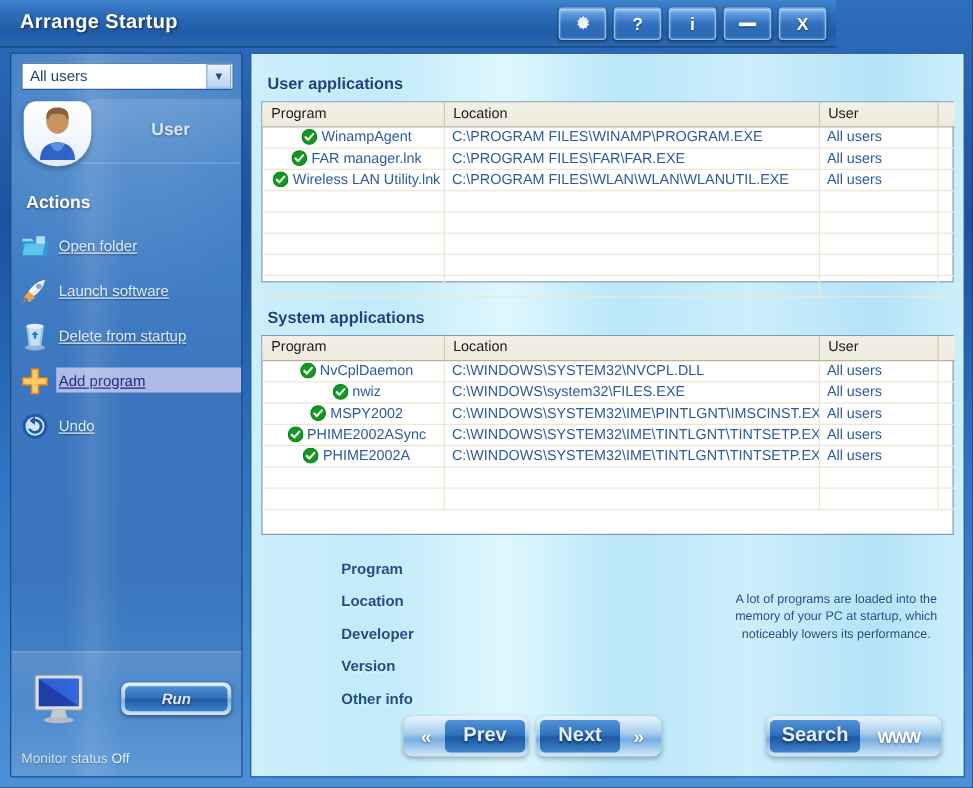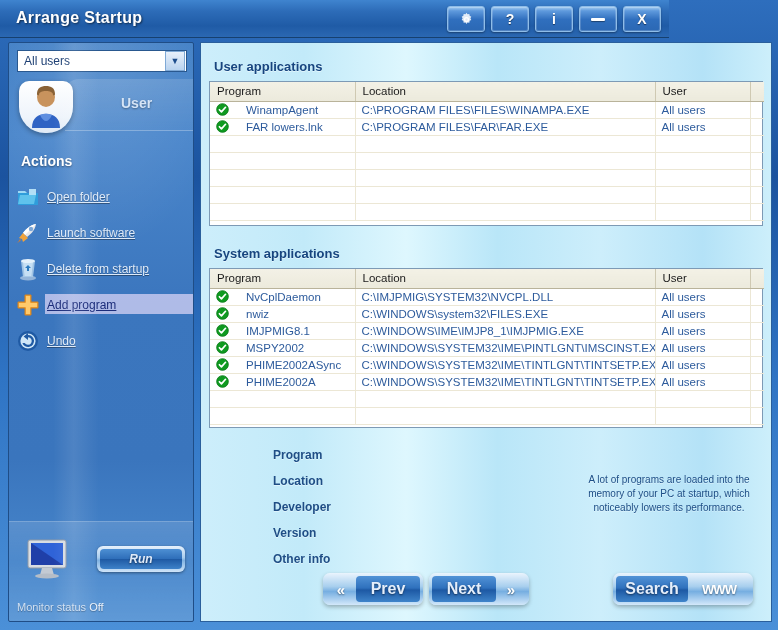--- a/index.html
+++ b/index.html
@@ -184,21 +184,21 @@
   table.lv th.last { border-right:none; }
   table.lv td {
     border-bottom: 1px solid #ece7d5;
     border-right: 1px solid #ece7d5;
     font-size: 11.5px; color: #2d5b9c;
     height: 17px; padding: 0 0 0 6px;
     white-space: nowrap; overflow: hidden;
   }
   table.lv td.last { border-right: none; }
   td.prog { padding-left: 2px; }
-  td.prog .wrap { display:flex; align-items:center; gap:17px; }
+  td.prog .wrap { display:flex; align-items:center; gap:3px;justify-content:center; }
   .chk { width: 13px; height: 13px; flex: 0 0 13px; }
 
   .detail-labels { position: absolute; }
   .detail-labels div {
     font-size: 12px; font-weight: bold; color: #1f4e86; margin-bottom: 12px;
     text-shadow: 0 1px 0 rgba(255,255,255,0.45);
   }
   #infotext {
     position: absolute; right: 14px; top: 430px; width: 176px;
     font-size: 10px; color: #1d4e86; text-align: center; line-height: 14px;
@@ -387,36 +387,51 @@
               <td class="prog">
                 <span class="wrap">
                   <svg class="chk" viewBox="0 0 16 16">
                     <circle cx="8" cy="8" r="7.2" fill="#0f9a20"></circle>
                     <circle cx="8" cy="8" r="7.2" fill="none" stroke="#0a7a18" stroke-width="1"></circle>
                     <path d="M4.2 8.3l2.5 2.6 5-5.6" fill="none" stroke="#ffffff" stroke-width="2.1" stroke-linecap="round" stroke-linejoin="round"></path>
                   </svg>
                   <span>WinampAgent</span>
                 </span>
               </td>
-              <td>C:\PROGRAM FILES\FILES\WINAMPA.EXE</td>
-              <td>All users</td>
-              <td class="last"></td>
-            </tr>
-            <tr>
-              <td class="prog">
-                <span class="wrap">
-                  <svg class="chk" viewBox="0 0 16 16">
-                    <circle cx="8" cy="8" r="7.2" fill="#0f9a20"></circle>
-                    <circle cx="8" cy="8" r="7.2" fill="none" stroke="#0a7a18" stroke-width="1"></circle>
-                    <path d="M4.2 8.3l2.5 2.6 5-5.6" fill="none" stroke="#ffffff" stroke-width="2.1" stroke-linecap="round" stroke-linejoin="round"></path>
-                  </svg>
-                  <span>FAR lowers.lnk</span>
+              <td>C:\PROGRAM FILES\WINAMP\PROGRAM.EXE</td>
+              <td>All users</td>
+              <td class="last"></td>
+            </tr>
+            <tr>
+              <td class="prog">
+                <span class="wrap">
+                  <svg class="chk" viewBox="0 0 16 16">
+                    <circle cx="8" cy="8" r="7.2" fill="#0f9a20"></circle>
+                    <circle cx="8" cy="8" r="7.2" fill="none" stroke="#0a7a18" stroke-width="1"></circle>
+                    <path d="M4.2 8.3l2.5 2.6 5-5.6" fill="none" stroke="#ffffff" stroke-width="2.1" stroke-linecap="round" stroke-linejoin="round"></path>
+                  </svg>
+                  <span>FAR manager.lnk</span>
                 </span>
               </td>
               <td>C:\PROGRAM FILES\FAR\FAR.EXE</td>
+              <td>All users</td>
+              <td class="last"></td>
+            </tr>
+            <tr>
+              <td class="prog">
+                <span class="wrap">
+                  <svg class="chk" viewBox="0 0 16 16">
+                    <circle cx="8" cy="8" r="7.2" fill="#0f9a20"></circle>
+                    <circle cx="8" cy="8" r="7.2" fill="none" stroke="#0a7a18" stroke-width="1"></circle>
+                    <path d="M4.2 8.3l2.5 2.6 5-5.6" fill="none" stroke="#ffffff" stroke-width="2.1" stroke-linecap="round" stroke-linejoin="round"></path>
+                  </svg>
+                  <span>Wireless LAN Utility.lnk</span>
+                </span>
+              </td>
+              <td>C:\PROGRAM FILES\WLAN\WLAN\WLANUTIL.EXE</td>
               <td>All users</td>
               <td class="last"></td>
             </tr>
             <tr>
               <td>&nbsp;</td>
               <td></td>
               <td></td>
               <td class="last"></td>
             </tr>
             <tr>
@@ -470,51 +485,36 @@
               <td class="prog">
                 <span class="wrap">
                   <svg class="chk" viewBox="0 0 16 16">
                     <circle cx="8" cy="8" r="7.2" fill="#0f9a20"></circle>
                     <circle cx="8" cy="8" r="7.2" fill="none" stroke="#0a7a18" stroke-width="1"></circle>
                     <path d="M4.2 8.3l2.5 2.6 5-5.6" fill="none" stroke="#ffffff" stroke-width="2.1" stroke-linecap="round" stroke-linejoin="round"></path>
                   </svg>
                   <span>NvCplDaemon</span>
                 </span>
               </td>
-              <td>C:\IMJPMIG\SYSTEM32\NVCPL.DLL</td>
+              <td>C:\WINDOWS\SYSTEM32\NVCPL.DLL</td>
               <td>All users</td>
               <td class="last"></td>
             </tr>
             <tr>
               <td class="prog">
                 <span class="wrap">
                   <svg class="chk" viewBox="0 0 16 16">
                     <circle cx="8" cy="8" r="7.2" fill="#0f9a20"></circle>
                     <circle cx="8" cy="8" r="7.2" fill="none" stroke="#0a7a18" stroke-width="1"></circle>
                     <path d="M4.2 8.3l2.5 2.6 5-5.6" fill="none" stroke="#ffffff" stroke-width="2.1" stroke-linecap="round" stroke-linejoin="round"></path>
                   </svg>
                   <span>nwiz</span>
                 </span>
               </td>
               <td>C:\WINDOWS\system32\FILES.EXE</td>
-              <td>All users</td>
-              <td class="last"></td>
-            </tr>
-            <tr>
-              <td class="prog">
-                <span class="wrap">
-                  <svg class="chk" viewBox="0 0 16 16">
-                    <circle cx="8" cy="8" r="7.2" fill="#0f9a20"></circle>
-                    <circle cx="8" cy="8" r="7.2" fill="none" stroke="#0a7a18" stroke-width="1"></circle>
-                    <path d="M4.2 8.3l2.5 2.6 5-5.6" fill="none" stroke="#ffffff" stroke-width="2.1" stroke-linecap="round" stroke-linejoin="round"></path>
-                  </svg>
-                  <span>IMJPMIG8.1</span>
-                </span>
-              </td>
-              <td>C:\WINDOWS\IME\IMJP8_1\IMJPMIG.EXE</td>
               <td>All users</td>
               <td class="last"></td>
             </tr>
             <tr>
               <td class="prog">
                 <span class="wrap">
                   <svg class="chk" viewBox="0 0 16 16">
                     <circle cx="8" cy="8" r="7.2" fill="#0f9a20"></circle>
                     <circle cx="8" cy="8" r="7.2" fill="none" stroke="#0a7a18" stroke-width="1"></circle>
                     <path d="M4.2 8.3l2.5 2.6 5-5.6" fill="none" stroke="#ffffff" stroke-width="2.1" stroke-linecap="round" stroke-linejoin="round"></path>

